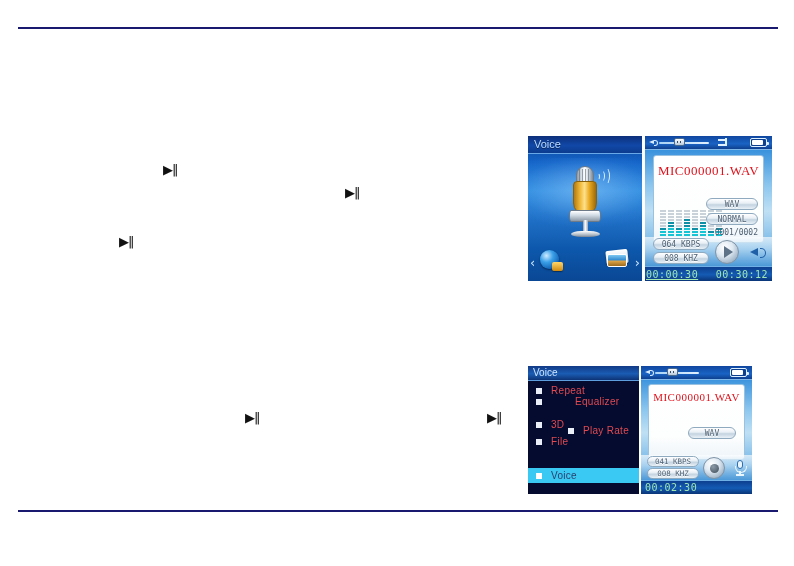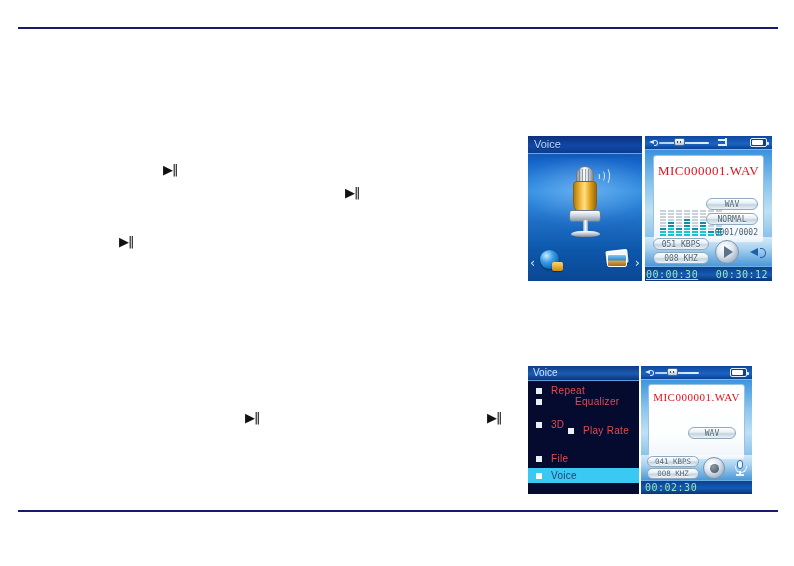--- a/index.html
+++ b/index.html
@@ -465,21 +465,21 @@
           </div>
       </div>
 
       <div class="pill" style="right:5px; top:42px; width:52px; height:12px; font-size:8px;">WAV</div>
       <div class="pill" style="right:5px; top:57px; width:52px; height:12px; font-size:8px;">NORMAL</div>
       <div style="position:absolute; right:5px; top:72px; font-size:8px; color:#4d6073; font-family:'DejaVu Sans Mono',monospace;">0001/0002</div>
     </div>
 
     <div class="ctrlband" style="bottom:14px;"></div>
 
-    <div class="pill" style="left:8px; bottom:31px; width:56px; height:12px; font-size:8px;">051 KBPS</div>
+    <div class="pill" style="left:8px; bottom:31px; width:56px; height:12px; font-size:8px;">064 KBPS</div>
     <div class="pill" style="left:8px; bottom:17px; width:56px; height:12px; font-size:8px;">008 KHZ</div>
 
     <div class="rbtn" style="left:70px; bottom:17px; width:24px; height:24px;">
       <div class="tri"></div>
     </div>
     <div class="spk-big" style="right:6px; bottom:22px;">
       <div class="cone"></div>
         <div class="arc"></div>
     </div>
 
@@ -502,21 +502,21 @@
       <span class="mlabel">Equalizer</span>
     </div>
     <div class="mrow" style="top:51px;">
       <span class="bullet"></span>
       <span class="mlabel">3D</span>
     </div>
     <div class="mrow" style="top:57px;margin-left:32px;">
       <span class="bullet"></span>
       <span class="mlabel">Play Rate</span>
     </div>
-    <div class="mrow" style="top:85px;">
+    <div class="mrow" style="top:68px;">
       <span class="bullet"></span>
       <span class="mlabel">File</span>
     </div>
     <div class="mrow sel" style="top:102px;">
       <span class="bullet"></span>
       <span class="mlabel">Voice</span>
     </div>
   </div>
 
   <div class="screen player scr-playB">

